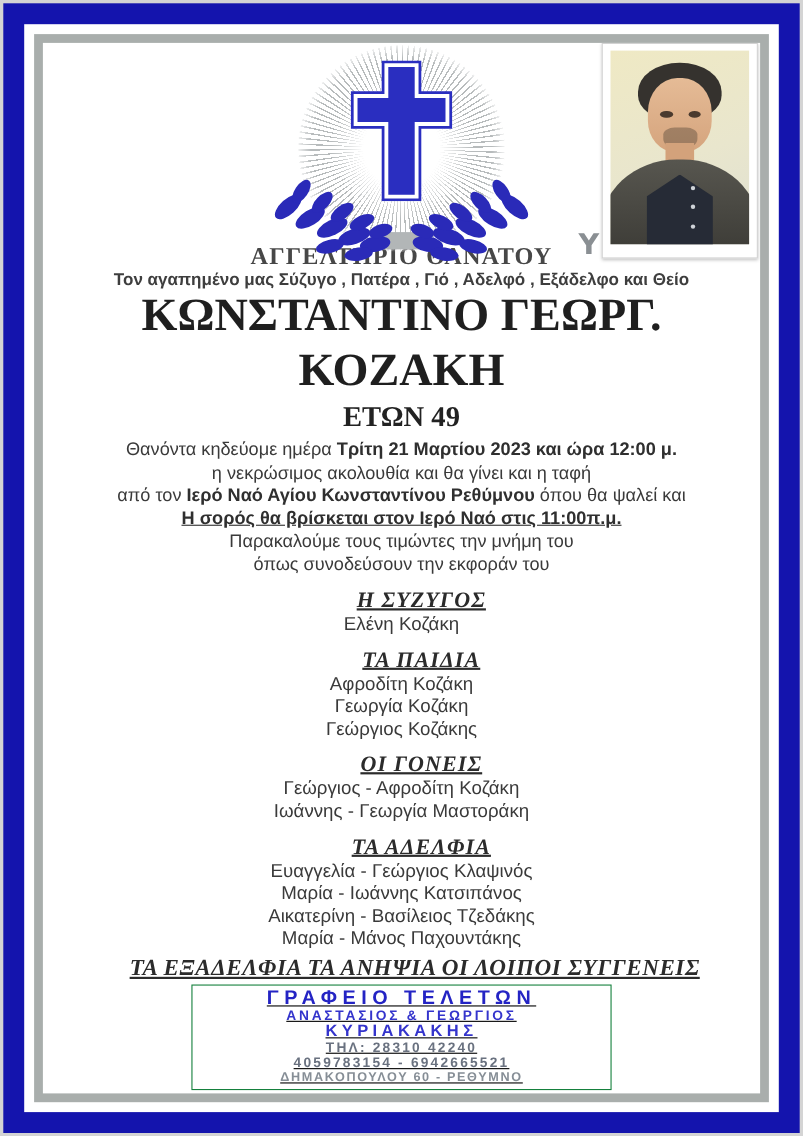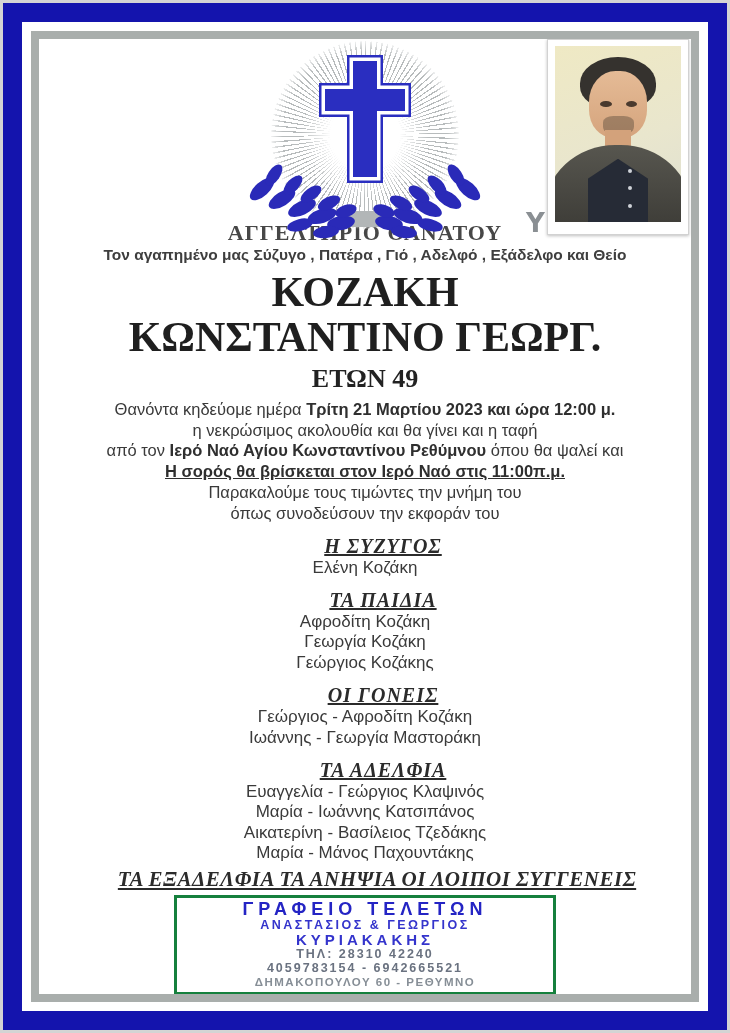--- a/index.html
+++ b/index.html
@@ -73,22 +73,22 @@
               font-size:20px; color:#2b2b2b; text-decoration:underline;
               letter-spacing:1px; line-height:1.2;padding-left:36px; }
   .sec-name { font-size:17px; color:#3a3a3a; line-height:1.2; }
 
   .relatives { margin-top:4px; font-family:"Liberation Serif", serif; font-style:italic;
                font-weight:bold; font-size:21px; color:#2b2b2b;
                text-decoration:underline; letter-spacing:0.5px; line-height:1.2;
                white-space:nowrap;margin-left:24px; }
 
   
-  .funeral-box { width:382px; margin:2px auto 0; border:3px solid #15803d;
-                 background:#ffffff; padding:2px 4px 4px; }
+  .funeral-box { width:382px; margin:2px auto 0; border:1px solid #15803d;
+                 background:#ffffff; padding:2px 4px 4px;text-decoration:underline; }
   .fb-title  { font-size:18px; font-weight:bold; color:#2424c4;
                letter-spacing:5px; line-height:1.05; }
   .fb-owners { font-size:12.5px; font-weight:bold; color:#3434cc;
                letter-spacing:2.5px; line-height:1.1; }
   .fb-surname{ font-size:15px; font-weight:bold; color:#3434cc;
                letter-spacing:4px; line-height:1.05; }
   .fb-phone  { font-size:12.5px; font-weight:bold; color:#6a7280;
                letter-spacing:2px; line-height:1.1; }
   .fb-addr   { font-size:11.5px; font-weight:bold; color:#868e96;
                letter-spacing:1.5px; line-height:1.1; }
@@ -159,22 +159,22 @@
             <div class="p-btn" style="bottom:18%"></div>
             <div class="p-btn" style="bottom:28%"></div>
           </div>
           <div class="photo-mark">Y</div>
         </div>
       </div>
 
       <div class="title">ΑΓΓΕΛΤΗΡΙΟ ΘΑΝΑΤΟΥ</div>
       <div class="subtitle">Τον αγαπημένο μας Σύζυγο , Πατέρα , Γιό , Αδελφό , Εξάδελφο και Θείο</div>
 
+      <div class="name-line">ΚΩΝΣΤΑΝΤΙΝΟ ΓΕΩΡΓ.</div>
       <div class="name-line second">ΚΟΖΑΚΗ</div>
-      <div class="name-line">ΚΩΝΣΤΑΝΤΙΝΟ ΓΕΩΡΓ.</div>
       <div class="age-line">ΕΤΩΝ 49</div>
 
       <div class="announce">
         <div><span>Θανόντα κηδεύομε ημέρα </span><b>Τρίτη 21 Μαρτίου 2023 και ώρα 12:00 μ.</b></div>
         <div>η νεκρώσιμος ακολουθία και θα γίνει και η ταφή</div>
         <div><span>από τον </span><b>Ιερό Ναό Αγίου Κωνσταντίνου Ρεθύμνου</b><span> όπου θα ψαλεί και</span></div>
         <div><b class="ul">Η σορός θα βρίσκεται στον Ιερό Ναό στις 11:00π.μ.</b></div>
         <div>Παρακαλούμε τους τιμώντες την μνήμη του</div>
         <div>όπως συνοδεύσουν την εκφοράν του</div>
       </div>

